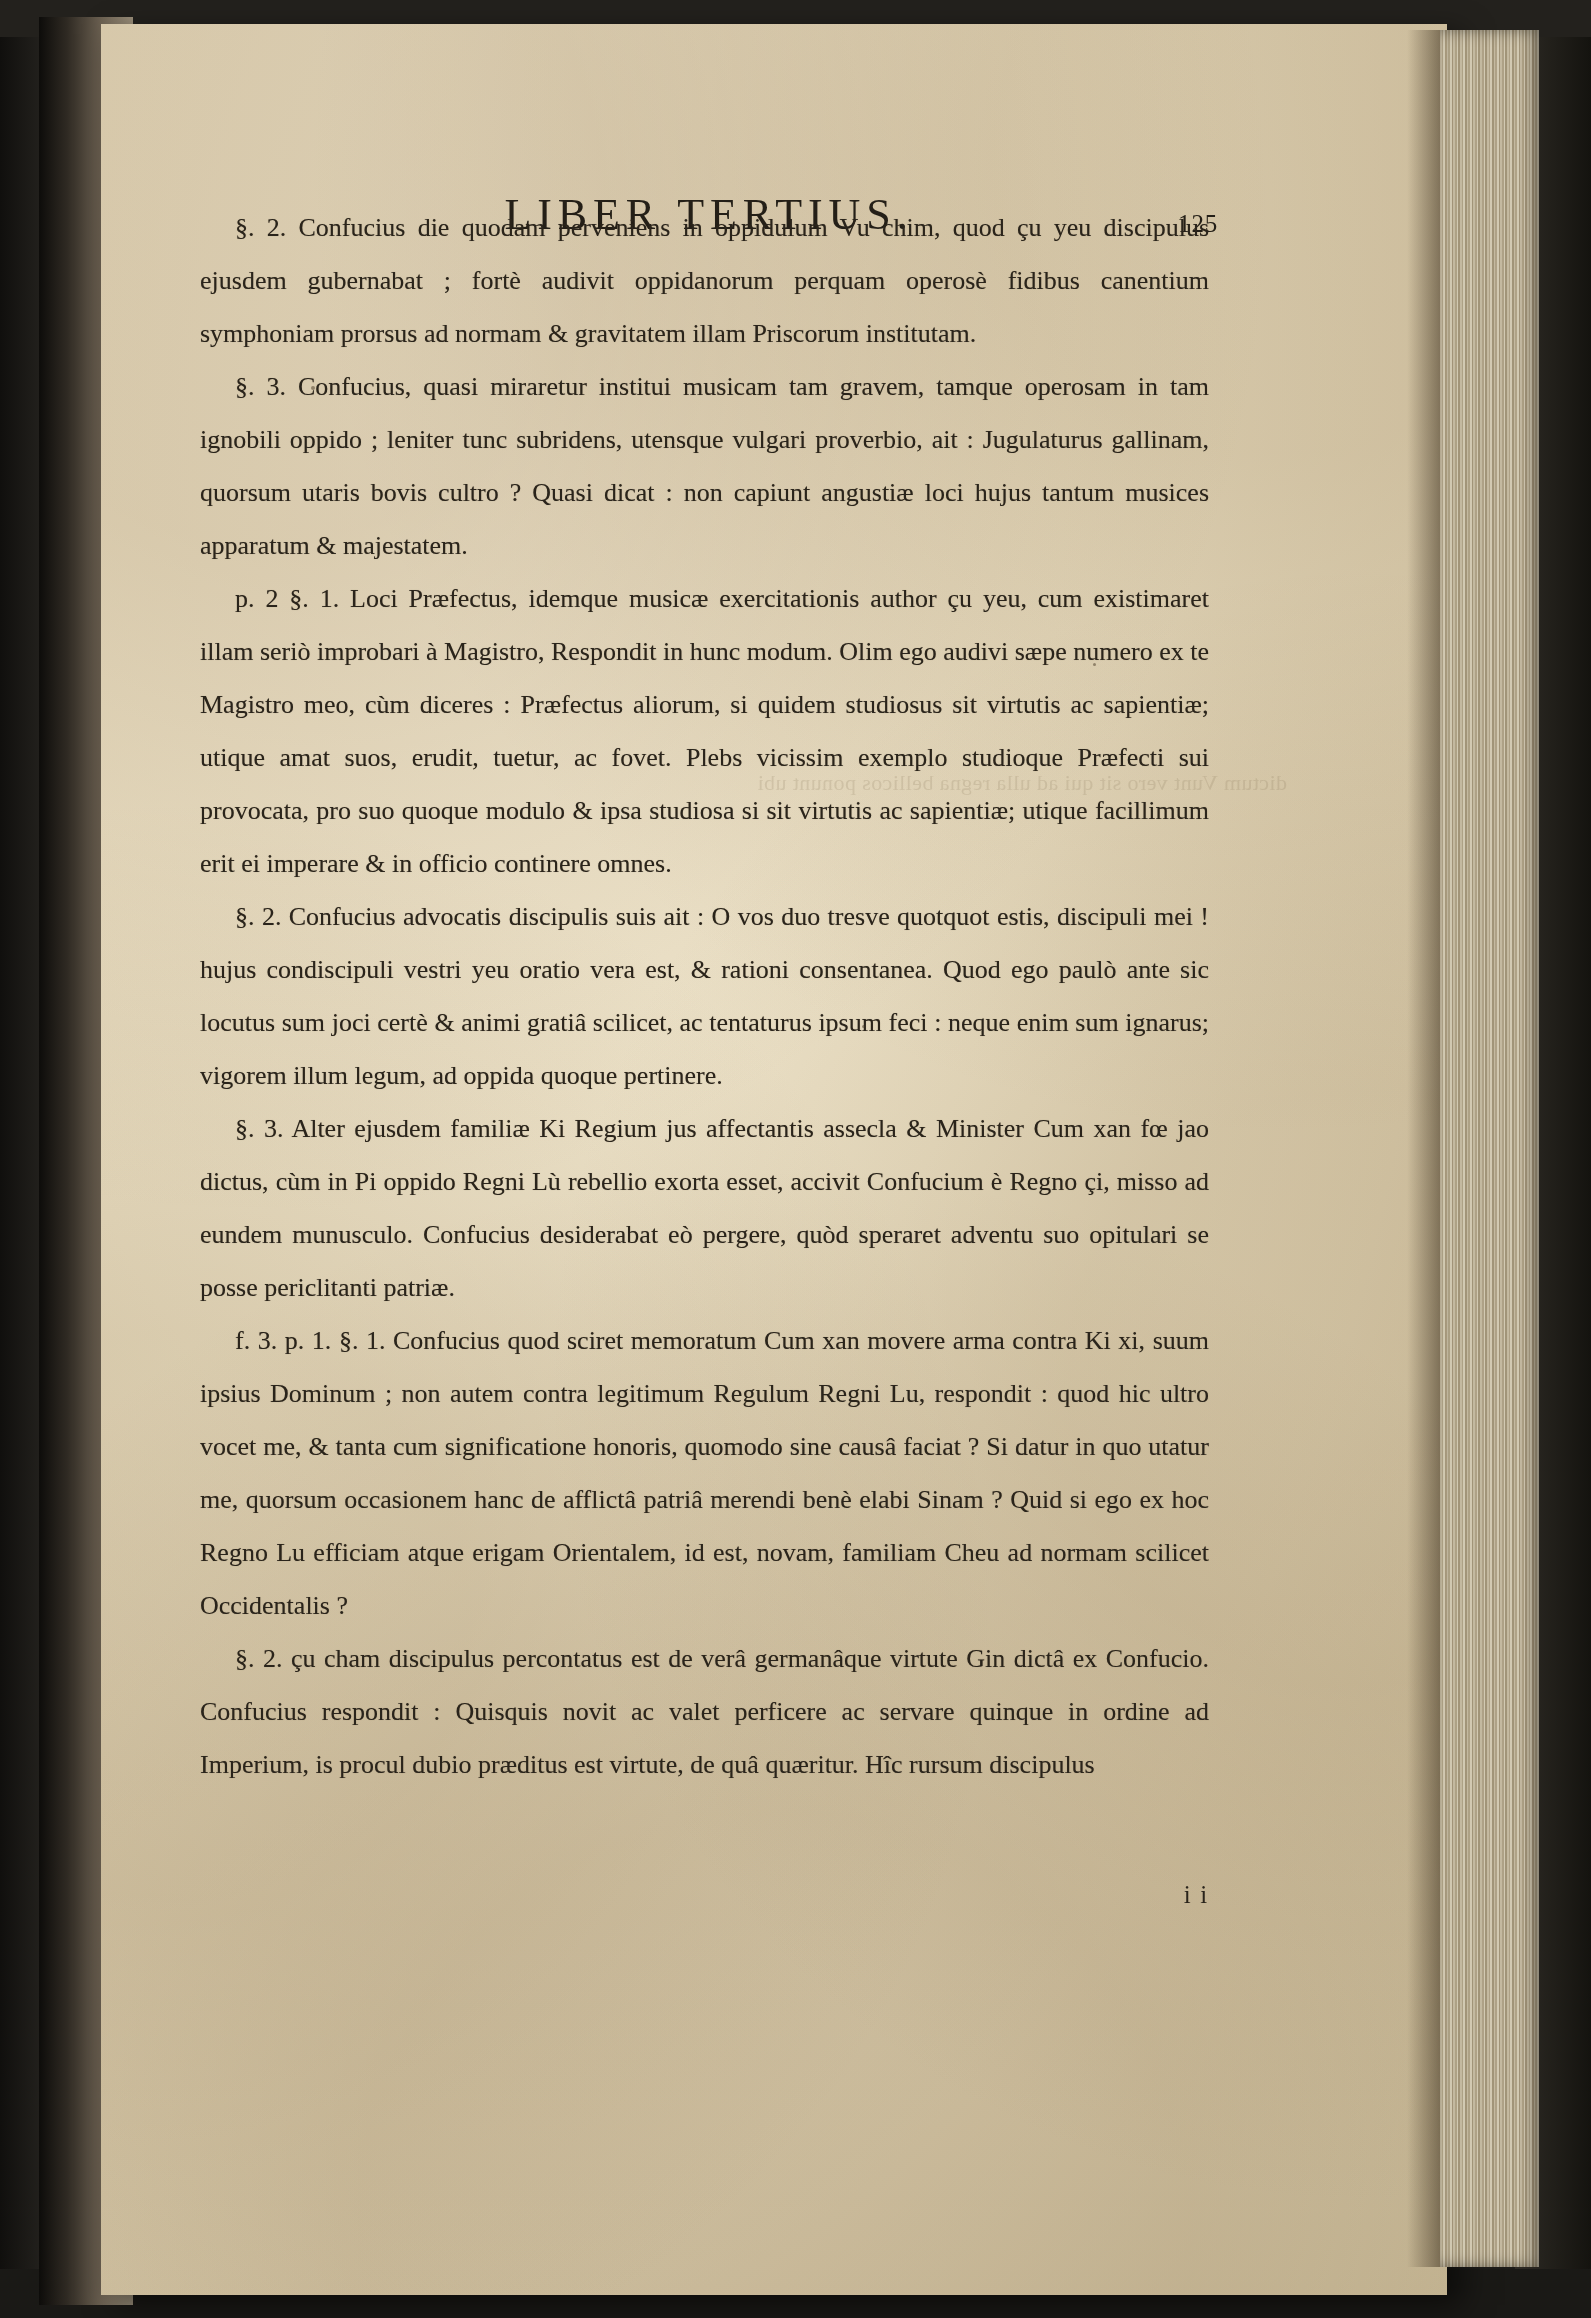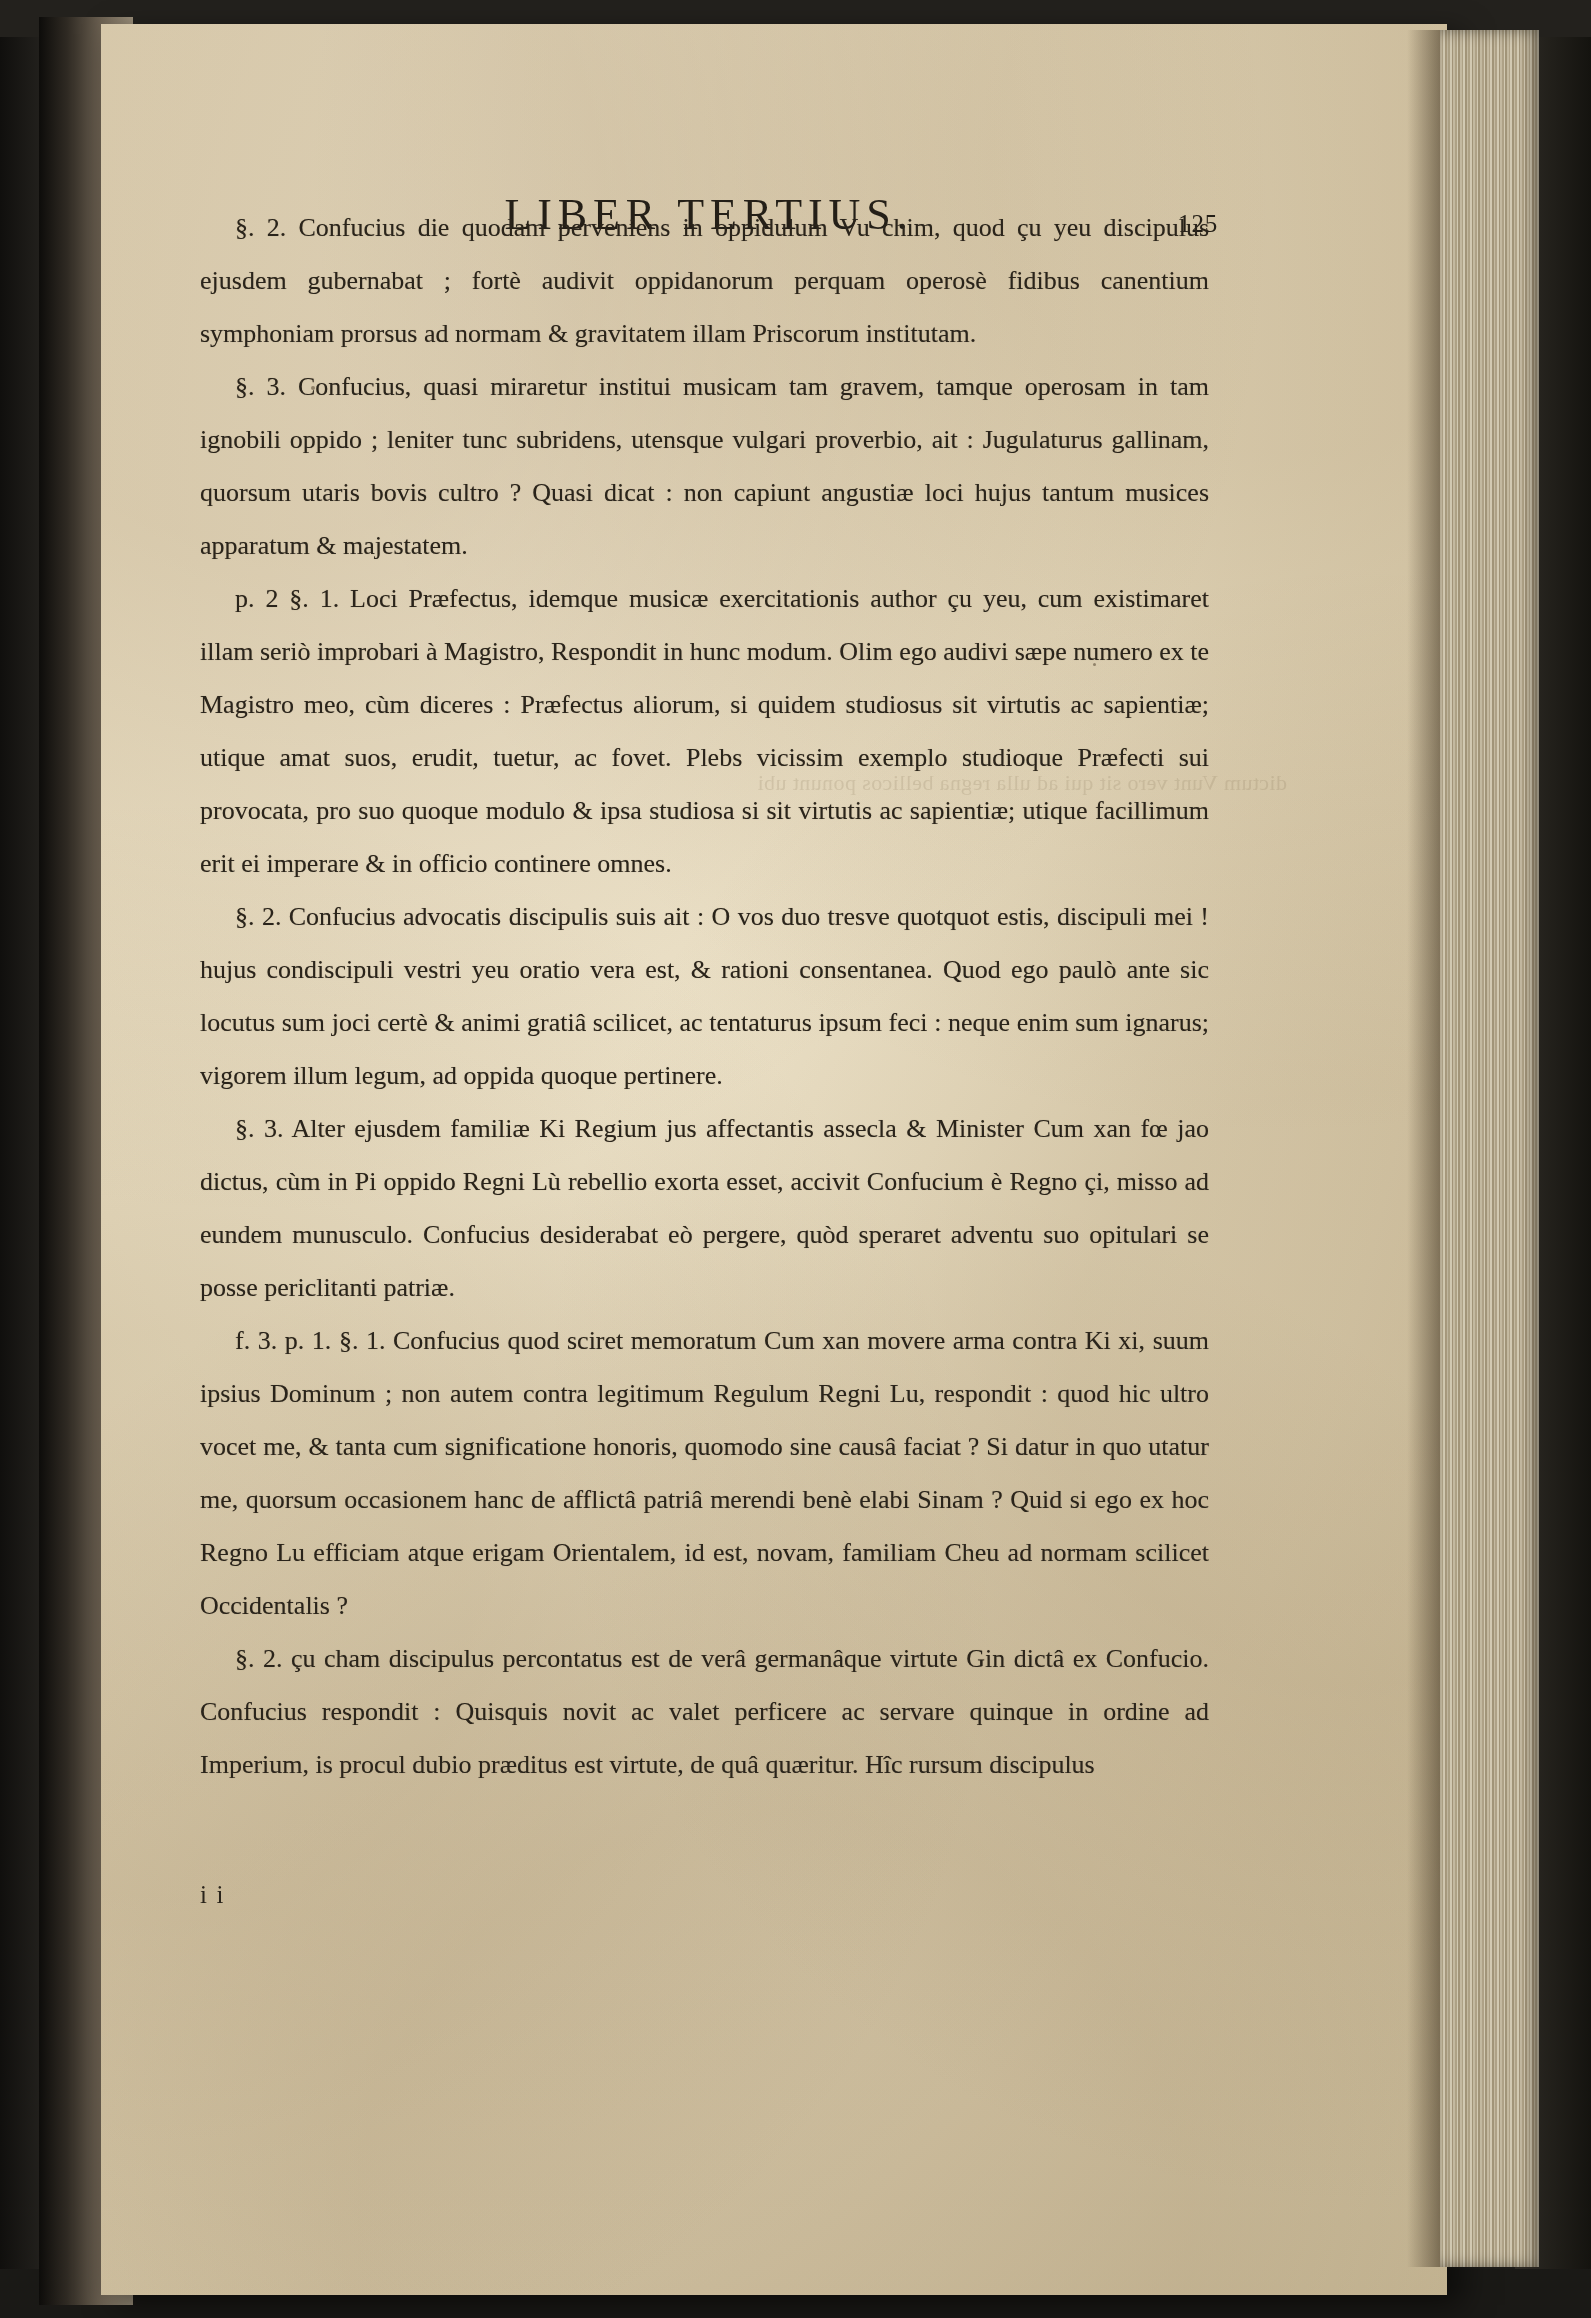--- a/index.html
+++ b/index.html
@@ -158,21 +158,21 @@
   }
   p.para {
     margin: 0 0 0 0;
     text-indent: 35px;
   }
   .catchword {
     position: absolute;
     left: 99px;
     top: 1857px;
     width: 1009px;
-    text-align: left;
+    text-align: right;
     font-size: 25px;
     color: #2a241b;
     letter-spacing: 1.7px;
   }
   
   .speck {
     position: absolute;
     background: rgba(70,55,35,.5);
     border-radius: 50%;
     pointer-events: none;

